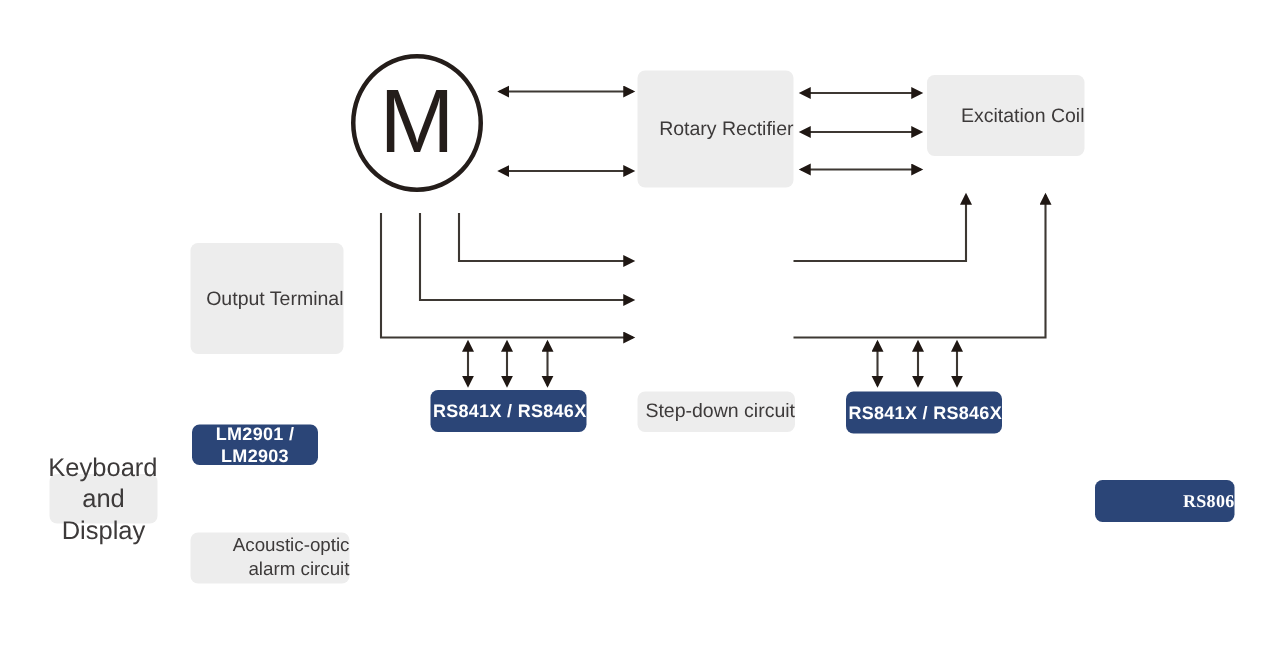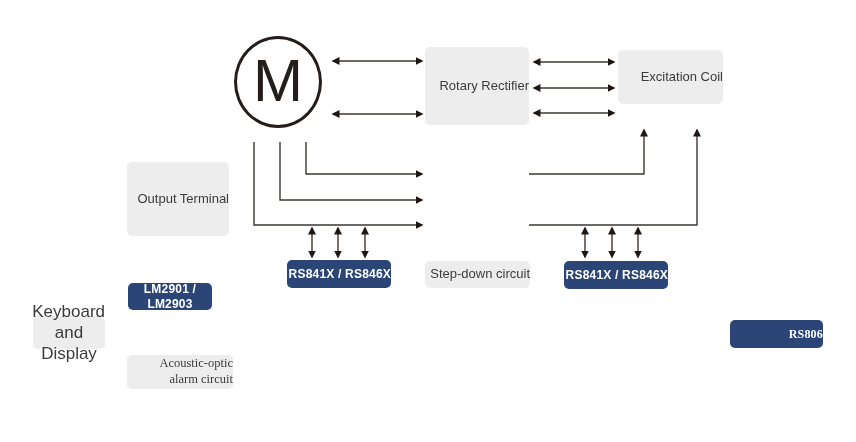--- a/index.html
+++ b/index.html
@@ -111,21 +111,21 @@
   <div class="node chip" style="left:564px;top:261px;width:104px;height:28px;">
     <div>RS841X / RS846X</div>
   </div>
 
   <div class="node light" style="left:33px;top:316px;width:72px;height:33px;font-size:17px;">
     <div>Keyboard</div>
     <div>and Display</div>
   </div>
 
 
-  <div class="node light" style="left:127px;top:355px;width:106px;height:34px;font-size:12.5px;font-family:Liberation Serif, serif;">
+  <div class="node light" style="left:127px;top:355px;width:106px;height:34px;font-size:12.5px;">
     <div>Acoustic-optic</div>
     <div>alarm circuit</div>
   </div>
 
 
   <div class="node chip" style="left:730px;top:320px;width:93px;height:28px;font-family:Liberation Serif, serif;">
     <div>RS806</div>
   </div>
 
 

